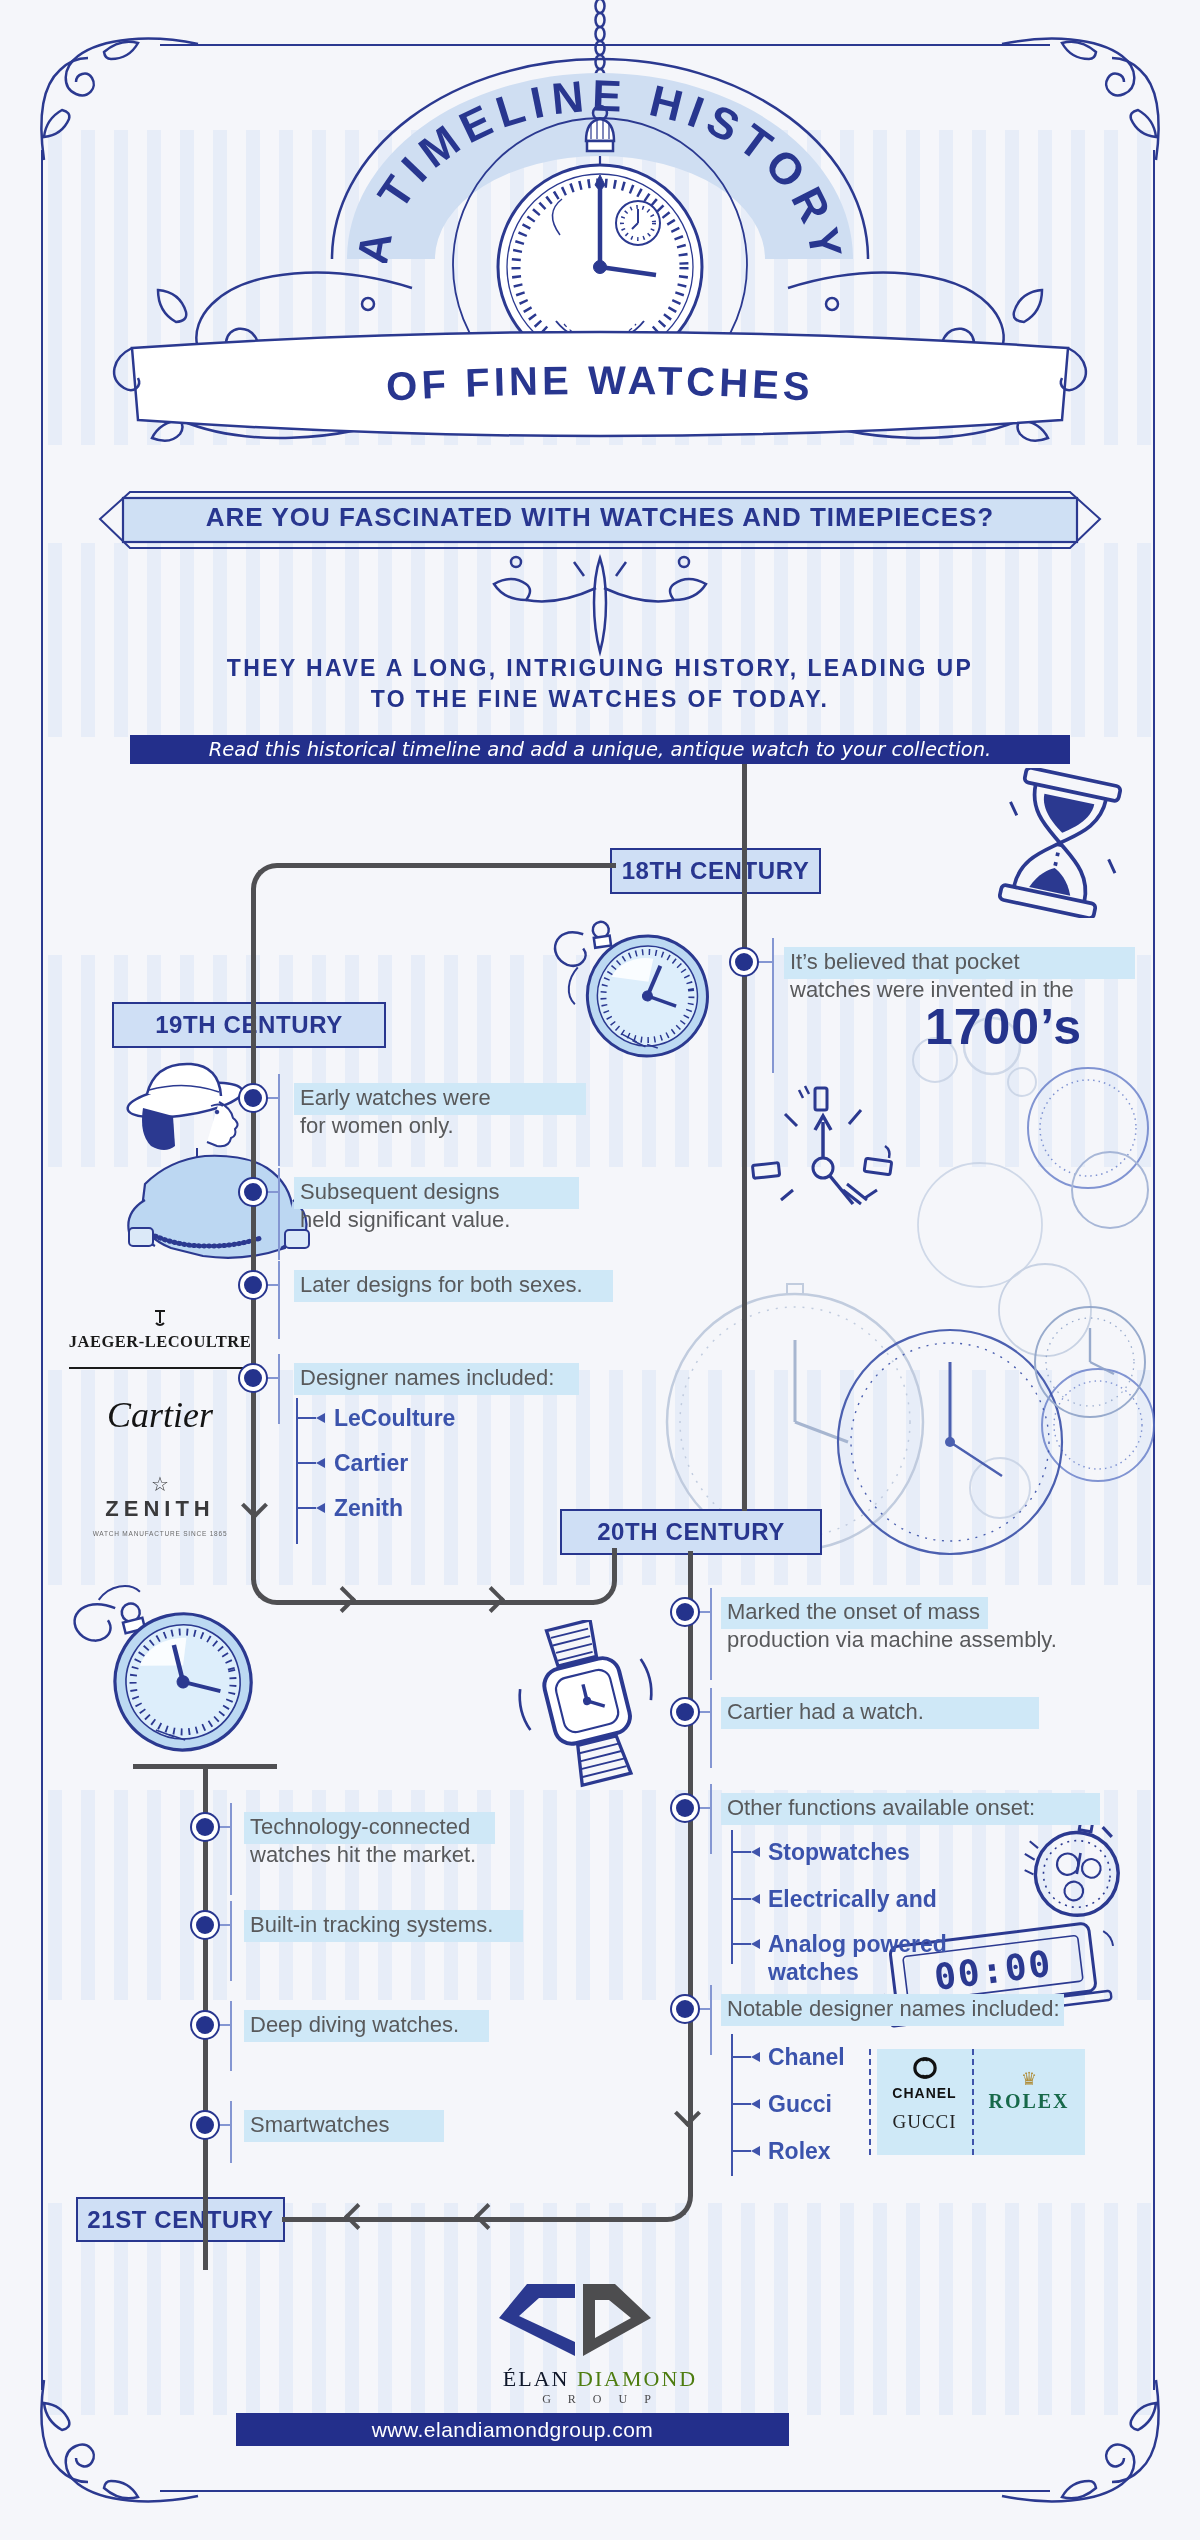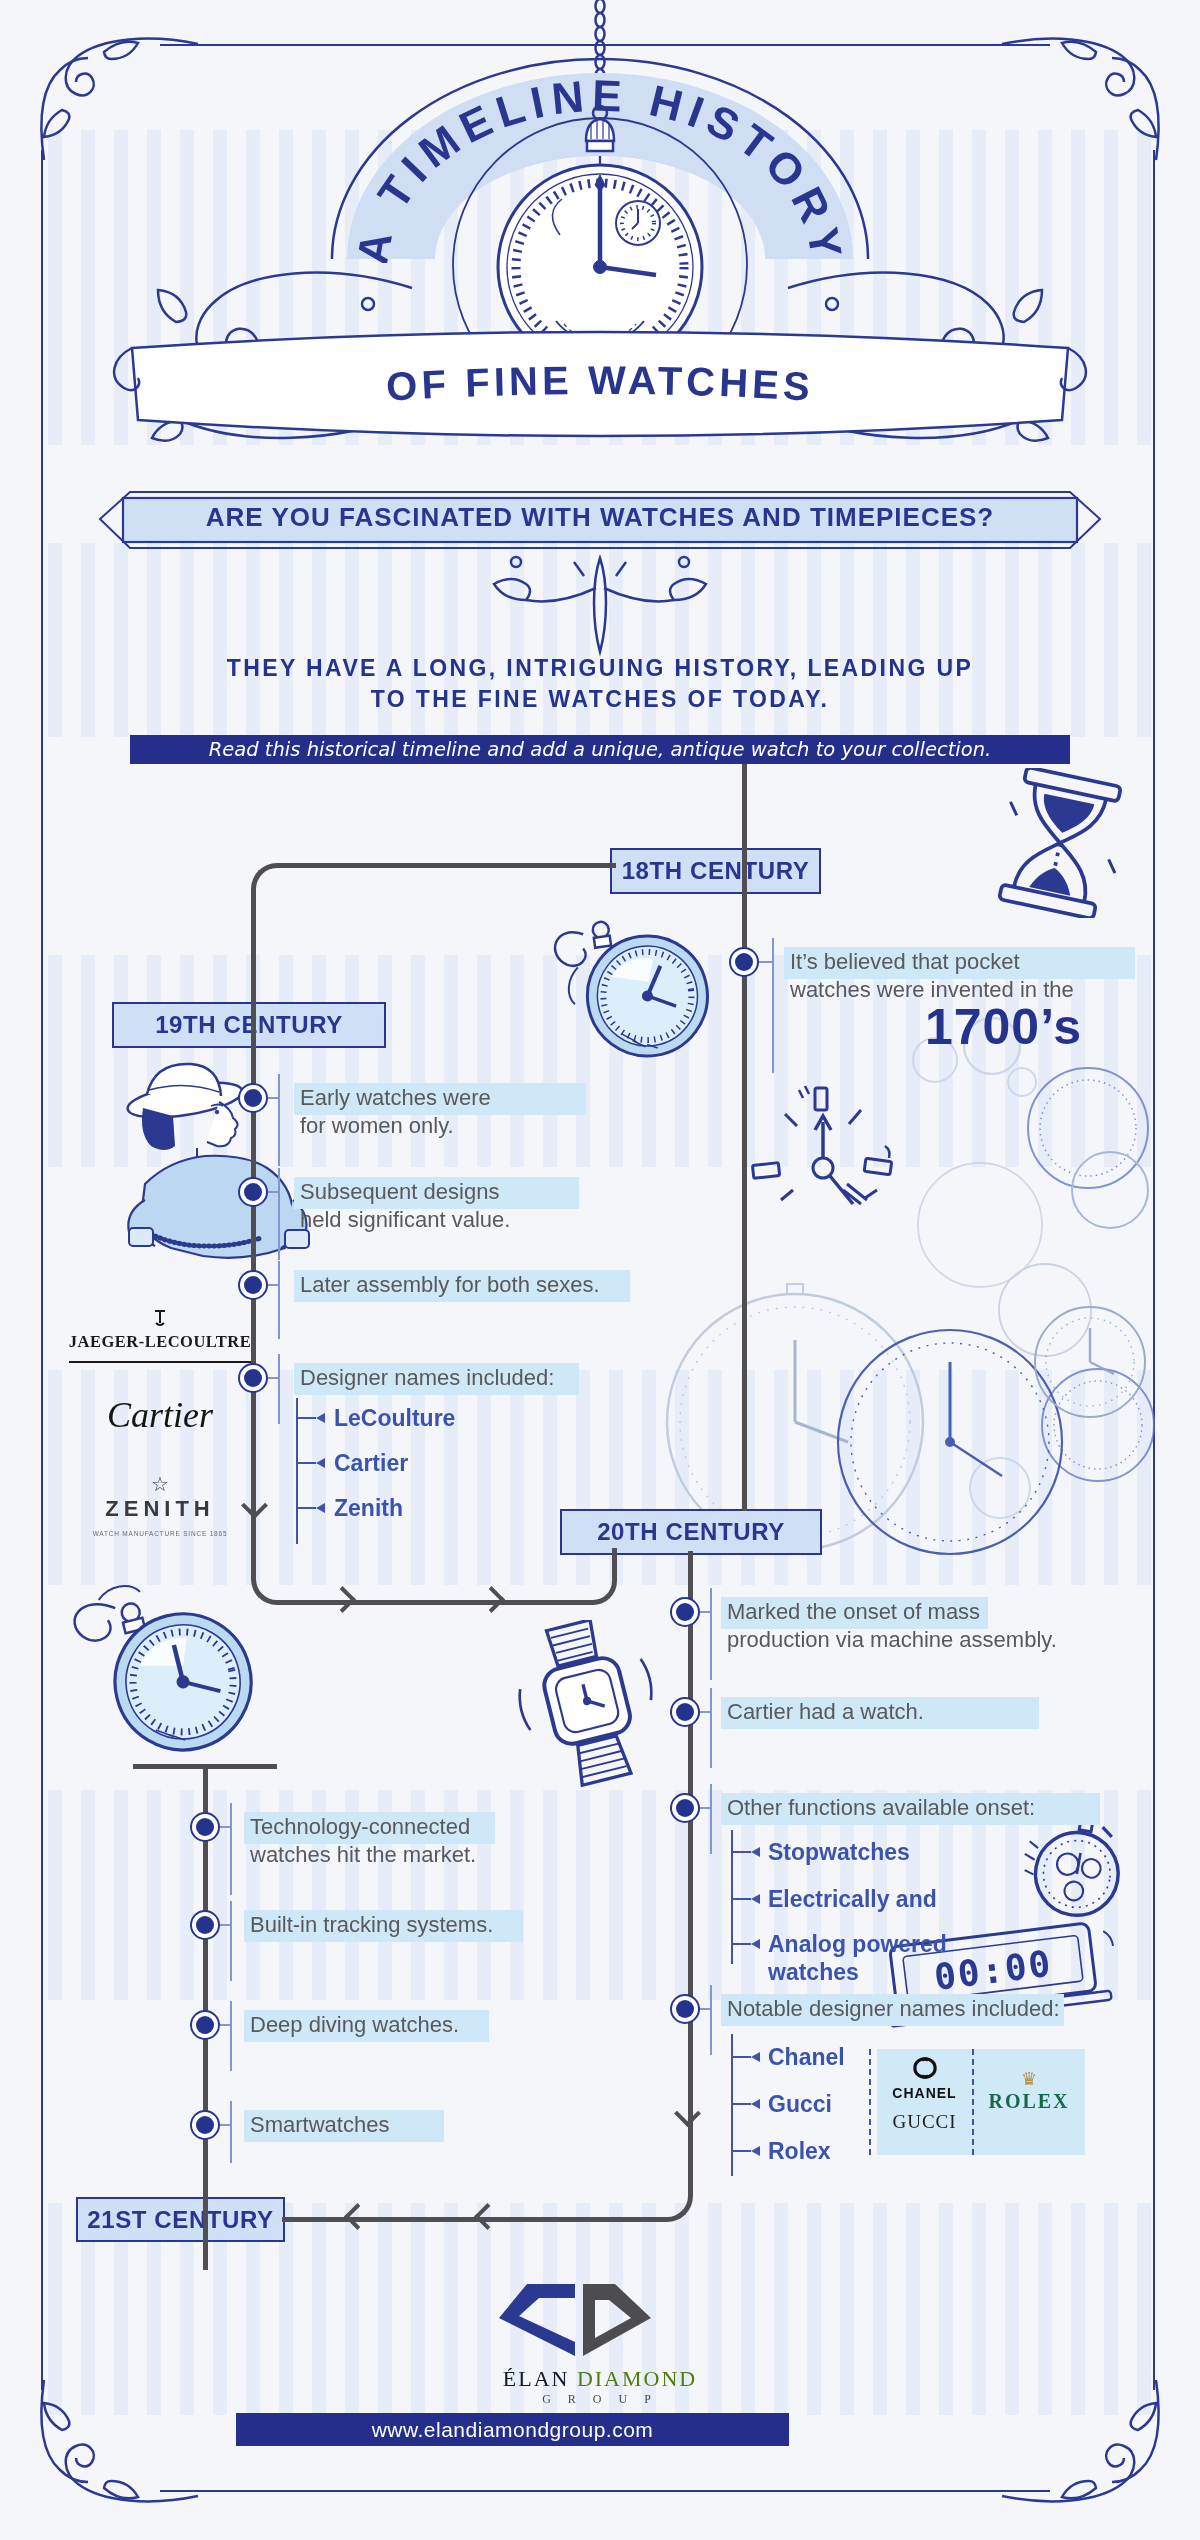--- a/index.html
+++ b/index.html
@@ -222,21 +222,21 @@
   <div class="rule" style="left:278px;top:1168px;height:92px"></div>
   <div class="item" style="left:300px;top:1178px">
     <span class="hl" style="padding-right:80px">Subsequent designs</span><br>
     <span>held significant value.</span>
   </div>
 
   <div class="dot" style="left:238px;top:1270px"></div>
   <div class="conn" style="left:267px;top:1284px;width:11px"></div>
   <div class="rule" style="left:278px;top:1261px;height:78px"></div>
   <div class="item" style="left:300px;top:1271px">
-    <span class="hl" style="padding-right:30px">Later assembly for both sexes.</span>
+    <span class="hl" style="padding-right:30px">Later designs for both sexes.</span>
   </div>
 
   <div class="dot" style="left:238px;top:1363px"></div>
   <div class="conn" style="left:267px;top:1377px;width:11px"></div>
   <div class="rule" style="left:278px;top:1354px;height:70px"></div>
   <div class="item" style="left:300px;top:1364px">
     <span class="hl" style="padding-right:25px">Designer names included:</span>
   </div>
 
   <div class="svert" style="left:296px;top:1398px;height:146px"></div>
@@ -330,21 +330,21 @@
   <div class="conn" style="left:219px;top:2124px;width:11px"></div>
   <div class="rule" style="left:230px;top:2101px;height:62px"></div>
   <div class="item" style="left:250px;top:2111px">
     <span class="hl" style="padding-right:55px">Smartwatches</span>
   </div>
 
   <div class="logoblk serif" style="left:60px;top:1308px;width:200px">
     <svg width="26" height="20" viewBox="0 0 26 20" fill="none" stroke="#1a1a1a">
       <path d="M8 3 H18 M13 3 V15 M9 15 Q13 19 17 15" stroke-width="2"></path>
     </svg><br>
-    <span style="font-weight:bold;font-size:16.5px;letter-spacing:.5px;border-bottom:2px solid #1a1a1a;padding-bottom:10px">JAEGER-LECOULTRE</span>
+    <span style="font-weight:bold;font-size:16.5px;letter-spacing:.5px;border-bottom:2px solid #1a1a1a;padding-bottom:16px">JAEGER-LECOULTRE</span>
   </div>
   <div class="logoblk serif" style="left:60px;top:1394px;width:200px;font-style:italic;font-size:36px;color:#141414">
     <span>Cartier</span>
   </div>
   <div class="logoblk" style="left:60px;top:1472px;width:200px;color:#39393b">
     <span style="font-size:20px">☆</span><br>
     <span style="font-weight:bold;font-size:22px;letter-spacing:5px">ZENITH</span><br>
     <span style="font-size:6.5px;letter-spacing:.8px;color:#6a6a6a">WATCH MANUFACTURE SINCE 1865</span>
   </div>
 

